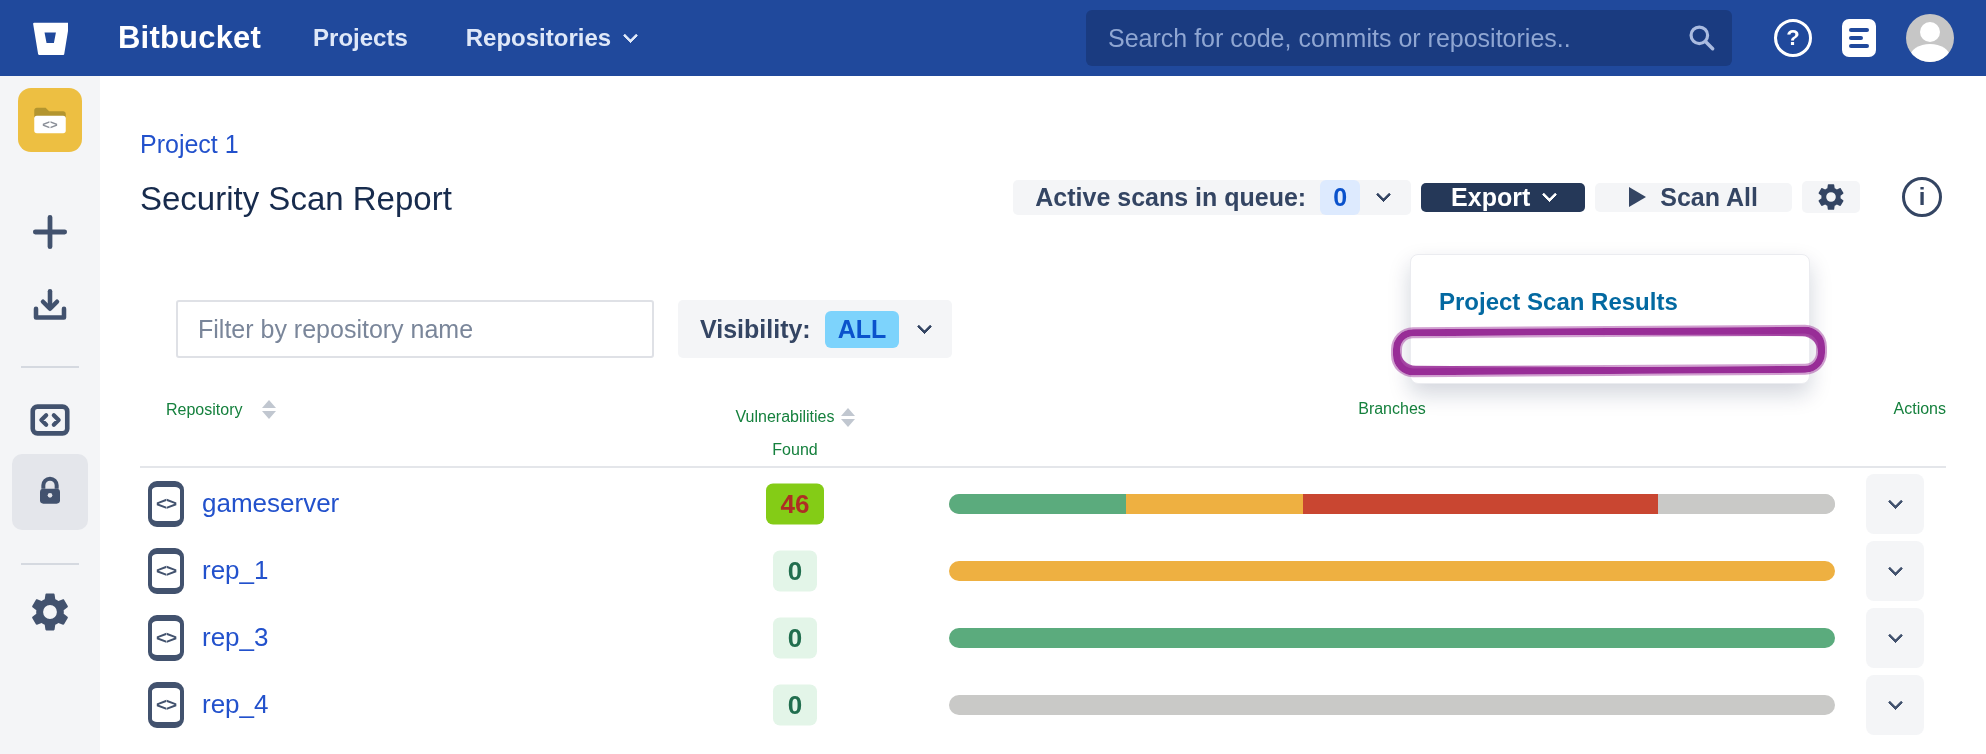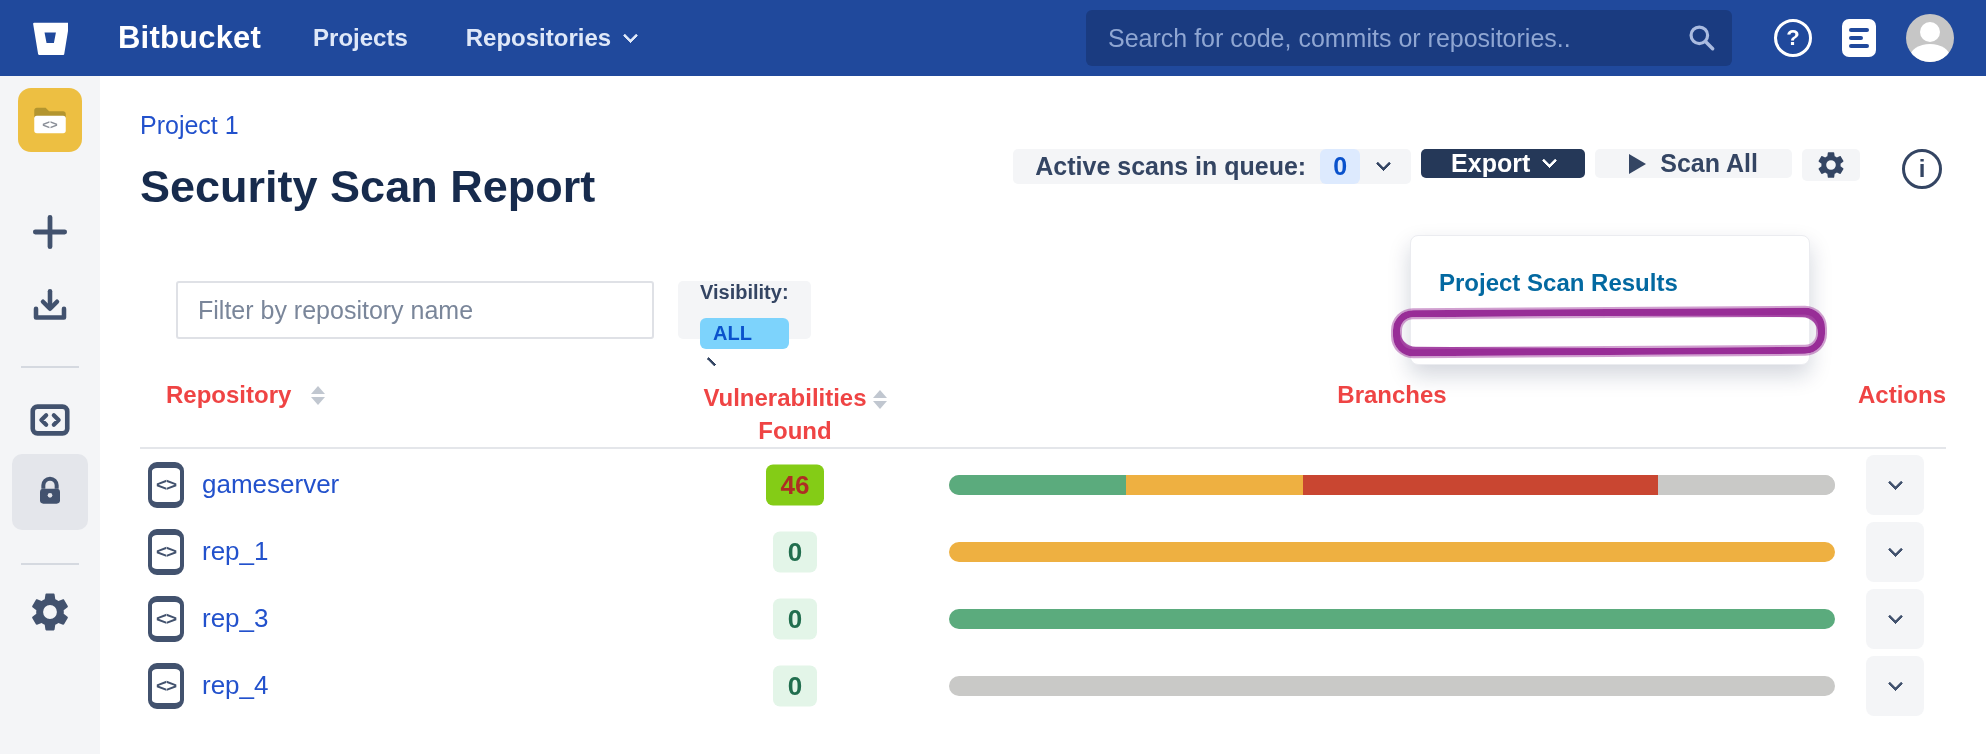--- a/index.html
+++ b/index.html
@@ -41,25 +41,25 @@
   .sb-tile { top:12px; width:64px; height:64px; background:#edbf42; border-radius:13px; }
   .sb-plus { top:134px; width:64px; height:44px; }
   .sb-down { top:209px; width:64px; height:44px; }
   .sb-divider { top:290px; width:58px; height:2px; background:#d5d9e0; cursor:default; }
   .sb-code { top:322px; width:64px; height:44px; }
   .sb-lock { top:378px; width:76px; height:76px; background:#e4e6eb; border-radius:10px; }
   .sb-divider2 { top:487px; width:58px; height:2px; background:#d5d9e0; cursor:default; }
   .sb-gear { top:512px; width:64px; height:48px; }
 
   
-  .main { position:absolute; left:100px; top:65px; width:1886px; height:598px; background:#fff; }
+  .main { position:absolute; left:100px; top:84px; width:1886px; height:598px; background:#fff; }
   .crumb { position:absolute; left:40px; top:46px; font-size:25px; color:#2251cc; text-decoration:none; cursor:pointer; }
-  .h1 { position:absolute; left:40px; top:96px; font-size:45px; font-weight:700; color:#172b4d; }
-
-  .toolbar { position:absolute; top:84px; right:40px; height:58px; display:flex; align-items:flex-start; gap:10px; }
+  .h1 { position:absolute; left:40px; top:96px; font-size:33px; font-weight:400; color:#172b4d; }
+
+  .toolbar { position:absolute; top:84px; right:40px; height:58px; display:flex; align-items:center; gap:10px; }
   .btn { display:flex; align-items:center; justify-content:center; gap:14px; border-radius:5px;
          background:#f4f5f7; color:#344563; font-size:25px; font-weight:600; cursor:pointer; border:none; font-family:inherit; }
   .btn-queue { padding:0 22px; }
   .count-chip { background:#ddeafe; color:#0a52cc; font-weight:700; border-radius:6px; padding:3px 13px; }
   .btn-queue .chev { margin-left:4px; }
   .btn-scan { padding:0 34px; }
   .play { width:0; height:0; border-left:17px solid #344563; border-top:10px solid transparent; border-bottom:10px solid transparent; }
   .btn-export { background:#253858; color:#fff; padding:0 30px; }
   .btn-gear { width:58px; }
   .btn-info { background:transparent; width:48px; margin-left:28px; }
@@ -74,28 +74,28 @@
            border-radius:20px; transform:rotate(-0.35deg); pointer-events:none; z-index:26;
            box-shadow:0 0 0 2px rgba(152,45,151,.45), inset 0 0 0 2px rgba(152,45,151,.45); }
   .annot::after { content:""; position:absolute; inset:-4px; border:4px solid rgba(152,45,151,.8);
                   border-radius:24px; transform:rotate(.7deg); }
 
   
   .filterbar { position:absolute; left:44px; top:216px; display:flex; align-items:center; gap:24px; }
   .filter-input { width:478px; height:58px; border:2px solid #dfe1e6; border-radius:3px; font-size:25px;
                   color:#172b4d; padding:0 20px; outline:none; font-family:inherit; background:#fff;margin-left:32px; }
   .filter-input::placeholder { color:#7a869a; }
-  .visibility { height:58px; background:#f4f5f7; border-radius:5px; display:flex; 
-                gap:14px; padding:0 22px; font-size:20px; font-weight:600; color:#344563; cursor:pointer;flex-direction:column; }
+  .visibility { height:58px; background:#f4f5f7; border-radius:5px; display:flex; align-items:center;
+                gap:14px; padding:0 22px; font-size:25px; font-weight:600; color:#344563; cursor:pointer; }
   .vis-chip { background:#7dd3fc; color:#0a52cc; font-weight:700; border-radius:6px; padding:4px 13px; }
   .visibility .chev { margin-left:6px; }
 
   
   .thead { position:absolute; left:40px; right:40px; top:308px; height:76px; border-bottom:2px solid #e4e6ea; }
-  .th { position:absolute; top:8px; font-size:24px; font-weight:700; color:#ef4444; }
+  .th { position:absolute; top:8px; font-size:16px; font-weight:400; color:#15803d; }
   .th-repo { left:26px; display:flex; align-items:center; gap:20px; }
   .th-vuln { left:545px; width:220px; text-align:center; line-height:33px; }
   .th-branches { left:1150px; width:204px; text-align:center; }
   .th-actions { right:0; }
   .sort { display:inline-flex; flex-direction:column; gap:3px; vertical-align:middle; }
   .sort b { width:0; height:0; border-left:7px solid transparent; border-right:7px solid transparent; }
   .sort b.up { border-bottom:8px solid #c1c7d0; }
   .sort b.dn { border-top:8px solid #c1c7d0; }
   .th-vuln .sort { margin-left:6px; }
 

